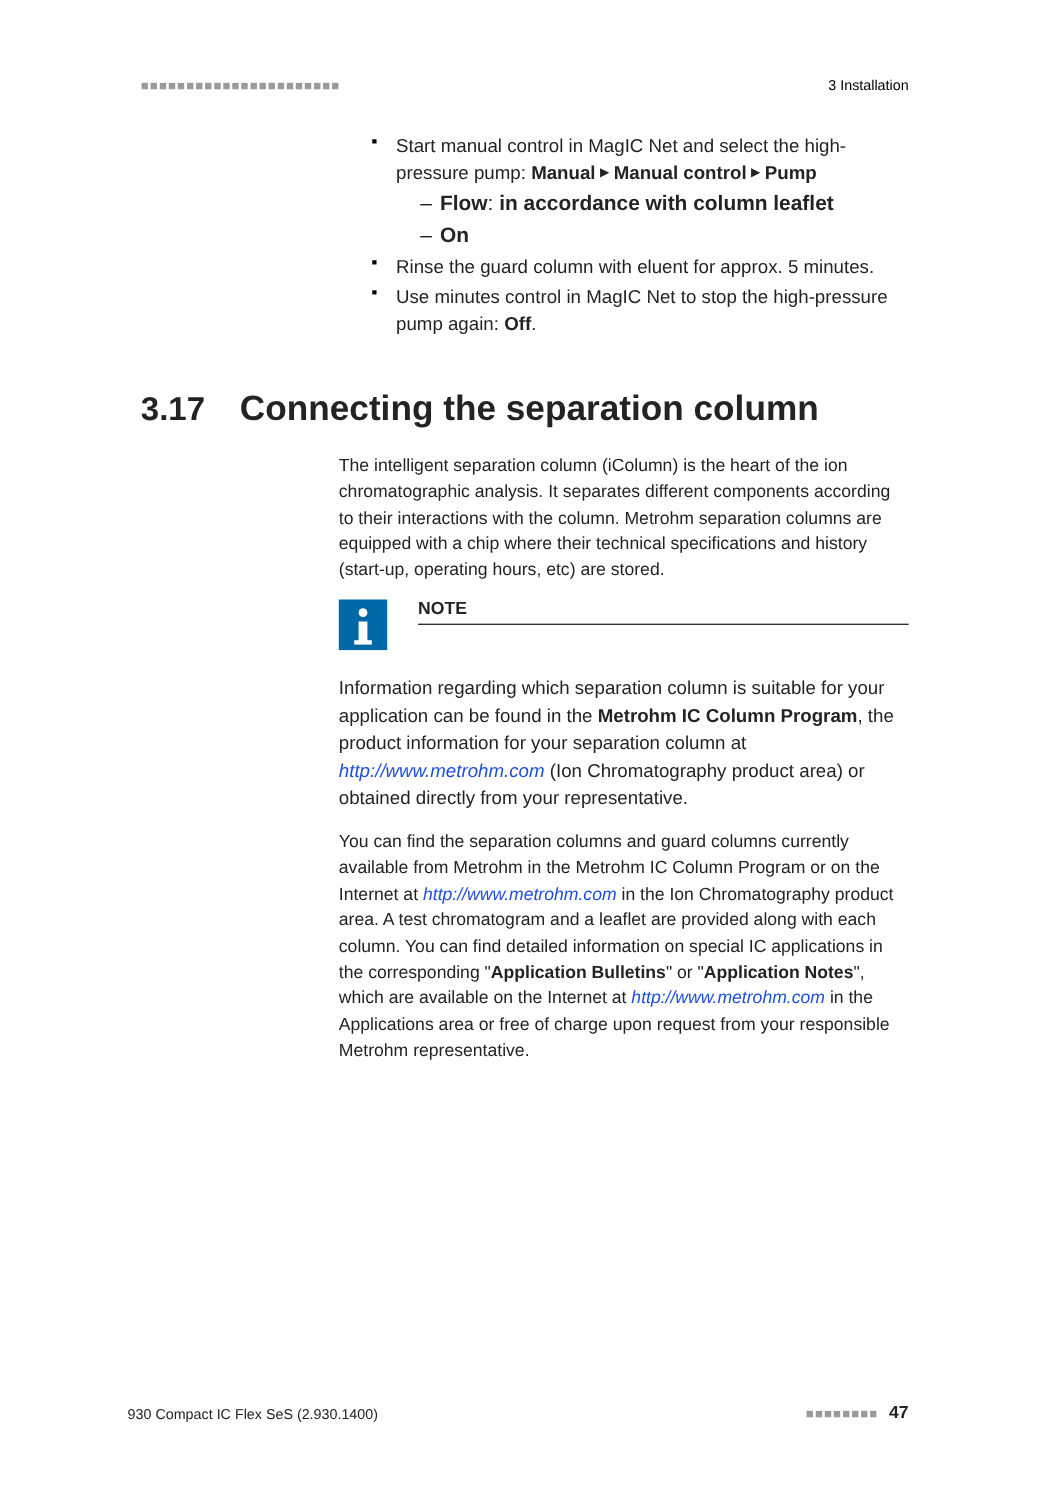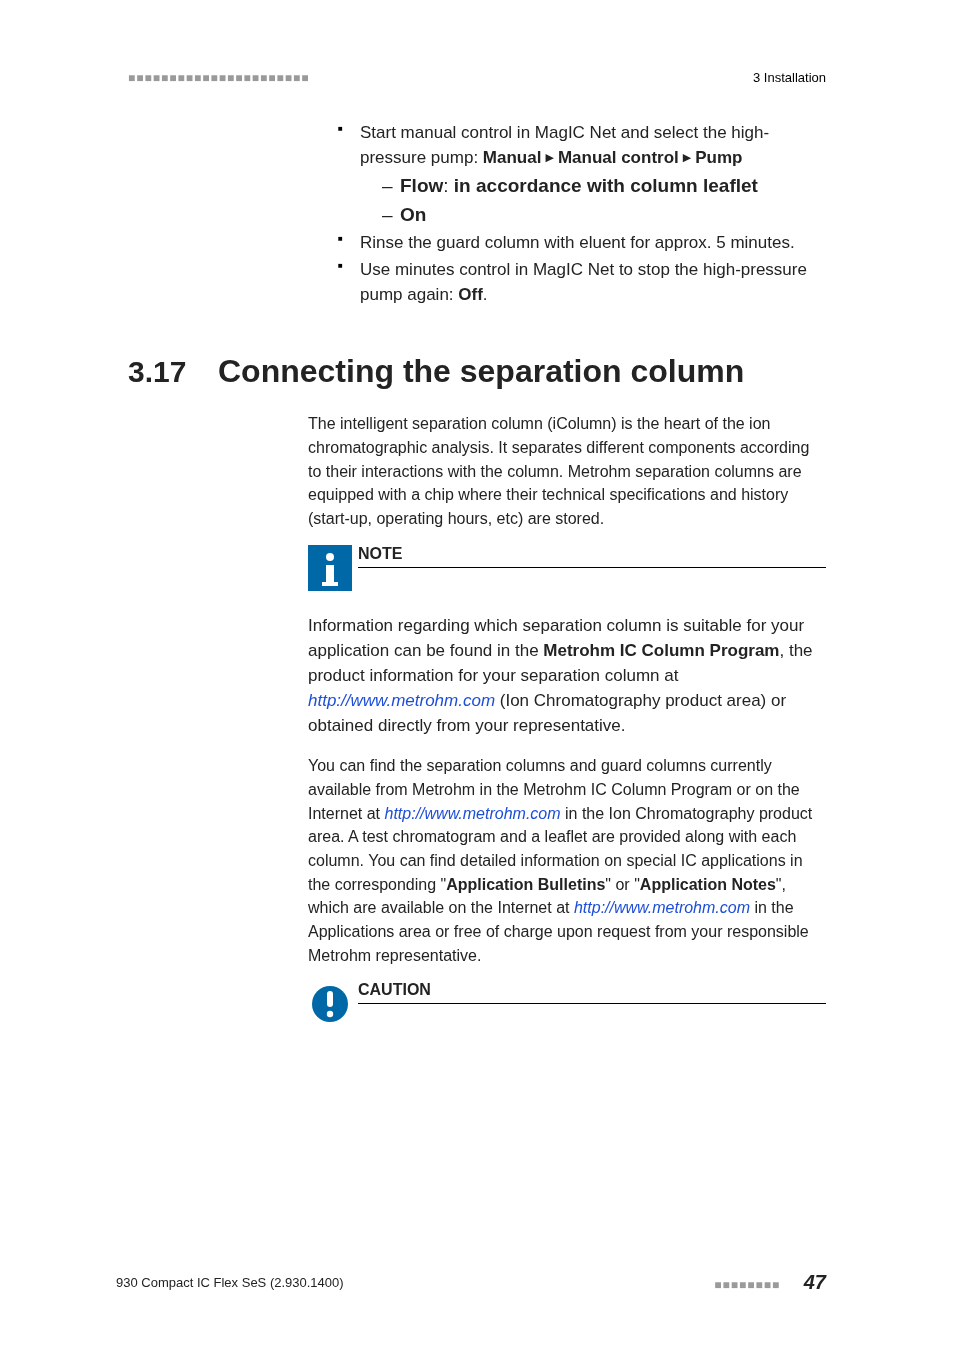--- a/index.html
+++ b/index.html
@@ -16,34 +16,34 @@
   .sub-ul > li { position: relative; padding-left: 18px; font-size: 19px; line-height: 1.5; }
   .sub-ul > li::before { content: "–"; position: absolute; left: 0; top: 0; }
   .bold { font-weight: 700; }
   .tri { display: inline-block; font-size: 11px; vertical-align: middle; margin: 0 4px; }
   .section-heading { display: flex; align-items: baseline; margin-top: 46px; margin-bottom: 22px; }
   .section-num { font-size: 30px; font-weight: 800; width: 90px; }
   .section-title { font-size: 32px; font-weight: 800; }
   .body-indent { margin-left: 180px; }
   .para { font-size: 16px; line-height: 1.48; margin-bottom: 14px; }
   .callout { margin-left: 180px; margin-top: 12px; }
-  .callout-row { display: flex; align-items: flex-start; gap: 6px; }
+  .callout-row { display: flex; align-items: flex-start; gap: 28px; }
   .icon-box { width: 44px; height: 46px; display: flex; align-items: center; justify-content: center; flex-shrink: 0; }
   .note-icon-bg { background: #0068a6; position: relative; }
   .info-dot { position: absolute; top: 8px; left: 50%; transform: translateX(-50%); width: 8px; height: 8px; background: #fff; border-radius: 50%; }
   .info-stem { position: absolute; top: 20px; left: 50%; transform: translateX(-50%); width: 8px; height: 18px; background: #fff; }
   .info-base { position: absolute; bottom: 5px; left: 50%; transform: translateX(-50%); width: 16px; height: 4px; background: #fff; }
   .caution-icon-bg { position: relative; }
   .callout-head { flex: 1; }
   .callout-title { font-size: 16px; font-weight: 800; padding-bottom: 4px; border-bottom: 1px solid #000; margin-top: 0; }
   .callout-body { font-size: 17px; line-height: 1.48; margin-top: 22px; }
   .link { color: #1d4ed8; font-style: italic; }
   .footer-row { position: absolute; bottom: 56px; left: 116px; right: 128px; display: flex; justify-content: space-between; align-items: center; font-size: 13px; }
   .footer-dots { color: #9a9a9a; letter-spacing: 1px; font-size: 12px; }
-  .footer-pnum { font-weight: 800; font-size: 20px; margin-left: 20px; font-style: italic; }
+  .footer-pnum { font-weight: 800; font-size: 16px; margin-left: 6px; }
 </style>
 </head>
 <body>
 
 <div class="page">
 
   <div class="header-row">
     <span class="header-dots">■■■■■■■■■■■■■■■■■■■■■■</span>
     <span class="header-chapter">3 Installation</span>
   </div>
@@ -93,32 +93,20 @@
     </p>
   </div>
 
   <div class="body-indent" style="margin-top:16px;">
     <p class="para">
       <span>You can find the separation columns and guard columns currently available from Metrohm in the Metrohm IC Column Program or on the Internet at </span><a class="link">http://www.metrohm.com</a><span> in the Ion Chromatography product area. A test chromatogram and a leaflet are provided along with each column. You can find detailed information on special IC applications in the corresponding "</span><span class="bold">Application Bulletins</span><span>" or "</span><span class="bold">Application Notes</span><span>", which are available on the Internet at </span><a class="link">http://www.metrohm.com</a><span> in the Applications area or free of charge upon request from your responsible Metrohm representative.</span>
     </p>
   </div>
 
   <div class="callout">
-    <div class="callout-row">
-      <div class="icon-box caution-icon-bg">
-        <svg width="44" height="46" viewBox="0 0 44 46">
-          <circle cx="22" cy="23" r="18" fill="#0068a6"></circle>
-          <rect x="19" y="10" width="6" height="16" rx="3" fill="#fff"></rect>
-          <circle cx="22" cy="33" r="3.2" fill="#fff"></circle>
-        </svg>
-      </div>
-      <div class="callout-head">
-        <div class="callout-title">CAUTION</div>
-      </div>
-    </div>
   </div>
 
   <div class="footer-row">
     <span>930 Compact IC Flex SeS (2.930.1400)</span>
     <span>
       <span class="footer-dots">■■■■■■■■</span>
       <span class="footer-pnum">47</span>
     </span>
   </div>
 

